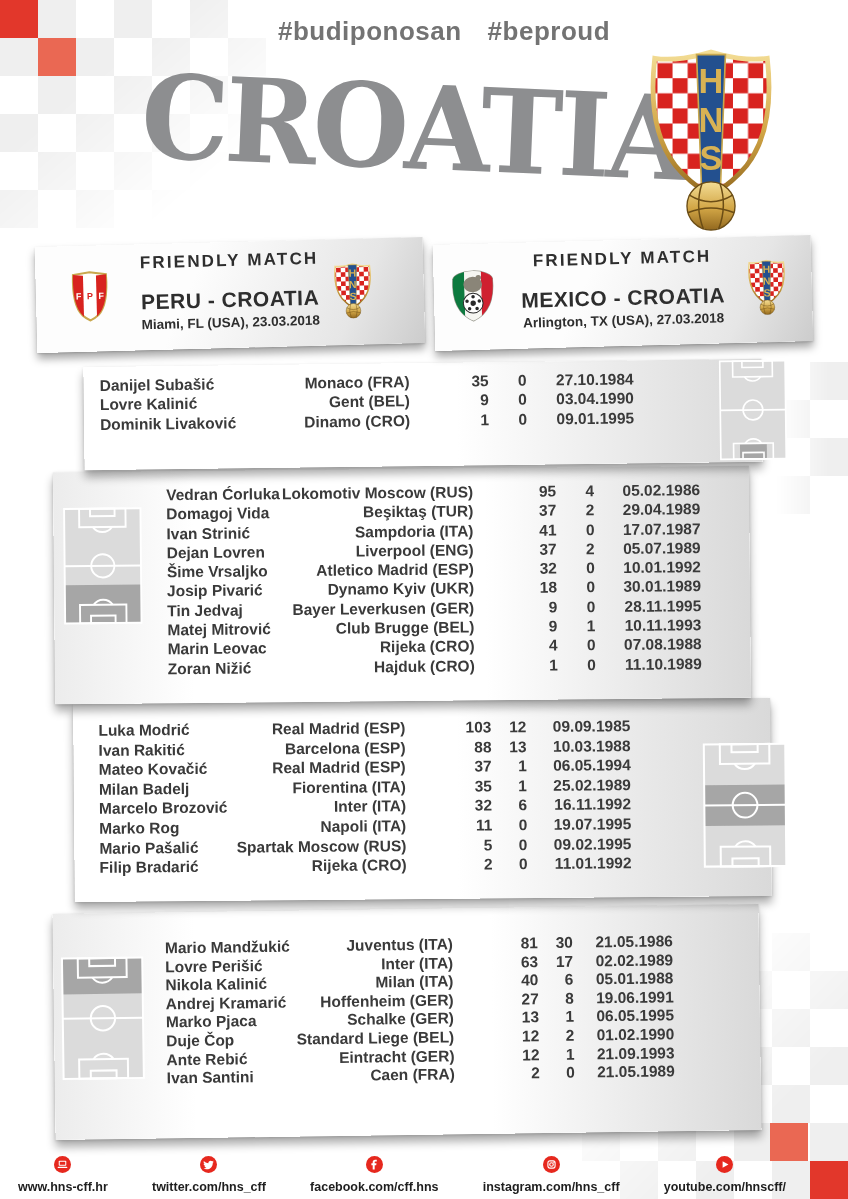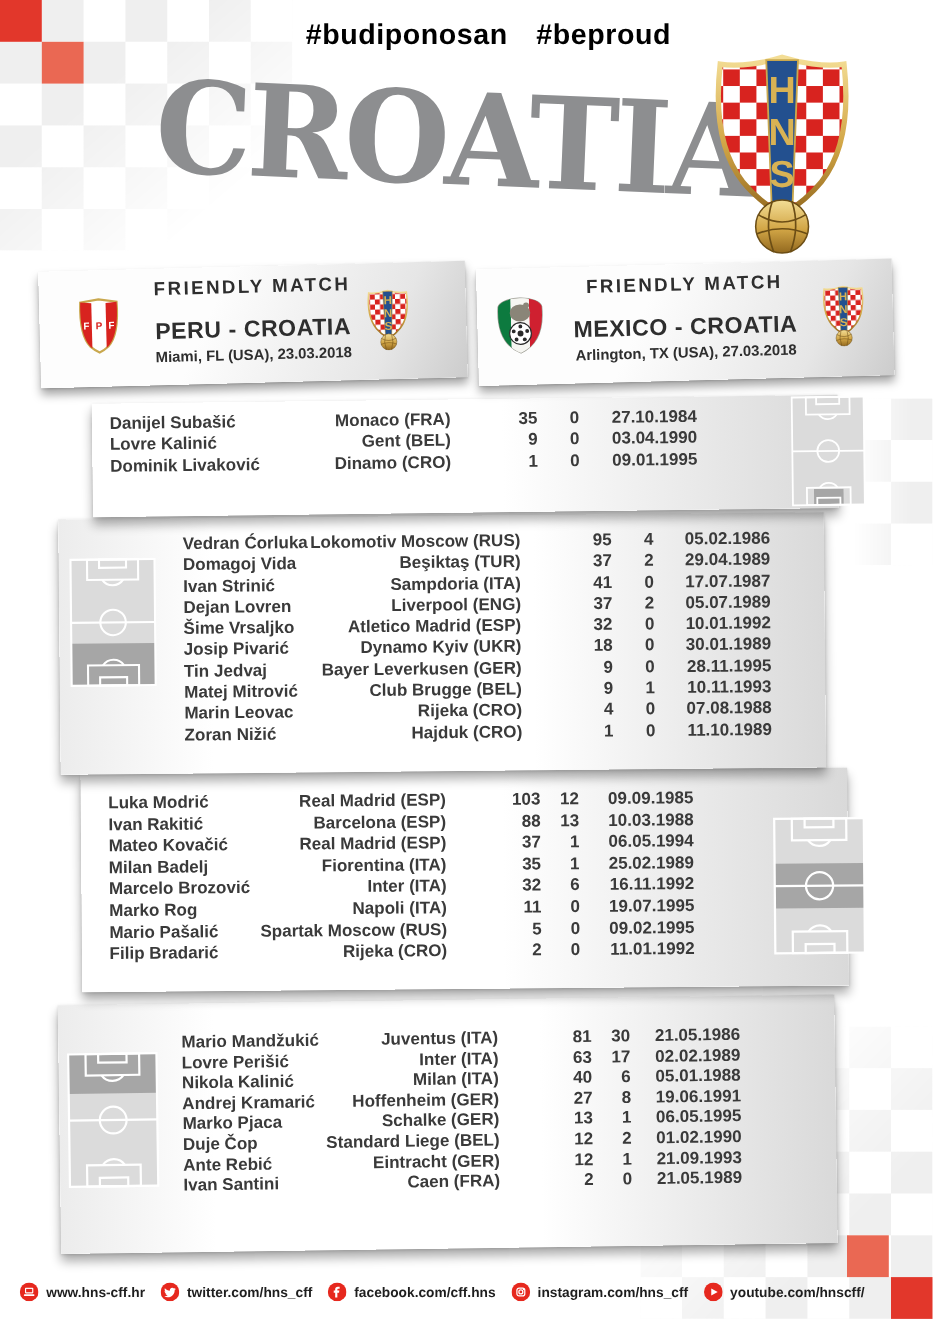--- a/index.html
+++ b/index.html
@@ -21,21 +21,21 @@
             mask-image:linear-gradient(to top left,#000 30%,transparent 72%);}
   .sq{position:absolute;width:38px;height:38px;}
   #sq-red-tl{left:0;top:0;}
   #sq-salmon-tl{left:38px;top:38px;}
   #sq-salmon-br{right:40px;bottom:38px;}
   #sq-red-br{right:0;bottom:0;}
 
   
   #hashtags{position:absolute;left:0;top:16px;width:848px;text-align:center;
     padding-left:40px;box-sizing:border-box;font-weight:bold;font-size:26px;
-    color:#000000;letter-spacing:.5px;}
+    color:#737373;letter-spacing:.5px;}
   #hashtags span{margin:0 13px;}
   #title{position:absolute;left:144px;top:56px;font-family:"DejaVu Serif",serif;
     font-weight:bold;font-size:116px;line-height:1.05;color:#8d8e90;letter-spacing:-4px;
     transform:rotate(2.4deg) scaleX(.95);transform-origin:left top;white-space:nowrap;}
   #crest-main{position:absolute;left:642px;top:48px;width:138px;height:184px;}
 
   
   .banner{position:absolute;height:106px;
     background:linear-gradient(115deg,#fdfdfd 40%,#e6e6e6 80%,#cccccc 100%);
     box-shadow:0 6px 9px rgba(0,0,0,.35),0 1px 2px rgba(0,0,0,.15);z-index:6;}
@@ -75,21 +75,21 @@
   #pitch-gk{left:634px;top:-3px;width:70px;height:108px;}
   #pitch-df{left:6px;top:34px;width:86px;height:120px;}
   #pitch-mf{left:626px;top:43px;width:90px;height:128px;}
   #pitch-fw{left:6px;top:39px;width:86px;height:132px;}
 
   
   #footer{position:absolute;left:0;bottom:0;width:848px;height:49px;display:flex;
     align-items:center;justify-content:space-between;padding:0 62px 0 18px;
     box-sizing:border-box;z-index:7;}
   .flink{display:flex;align-items:center;gap:7px;font-size:12.5px;font-weight:600;
-    color:#1e1e1e;text-decoration:none;}
+    color:#1e1e1e;text-decoration:none;flex-direction:column;}
   .flink svg{display:block;}
 </style>
 </head>
 <body>
 
 <div id="page">
 
   <svg width="0" height="0" style="position:absolute" aria-hidden="true">
     <defs>
       <pattern id="chk" width="22" height="22" patternUnits="userSpaceOnUse">

